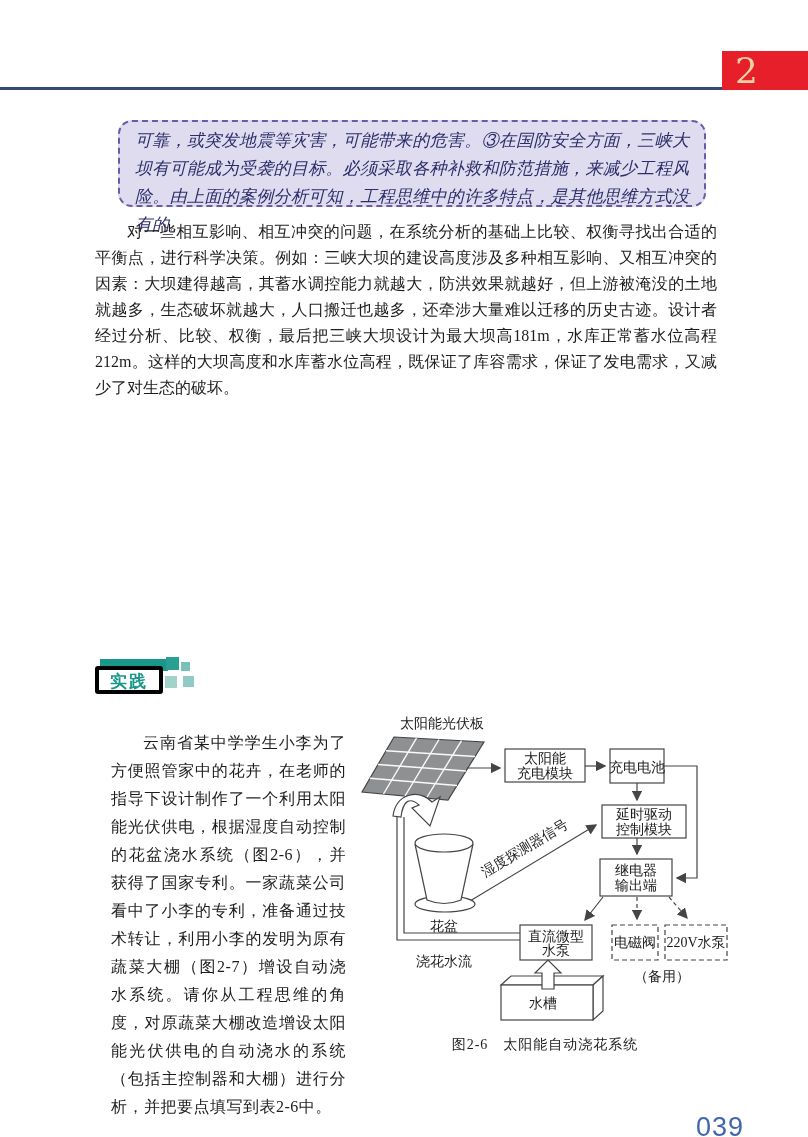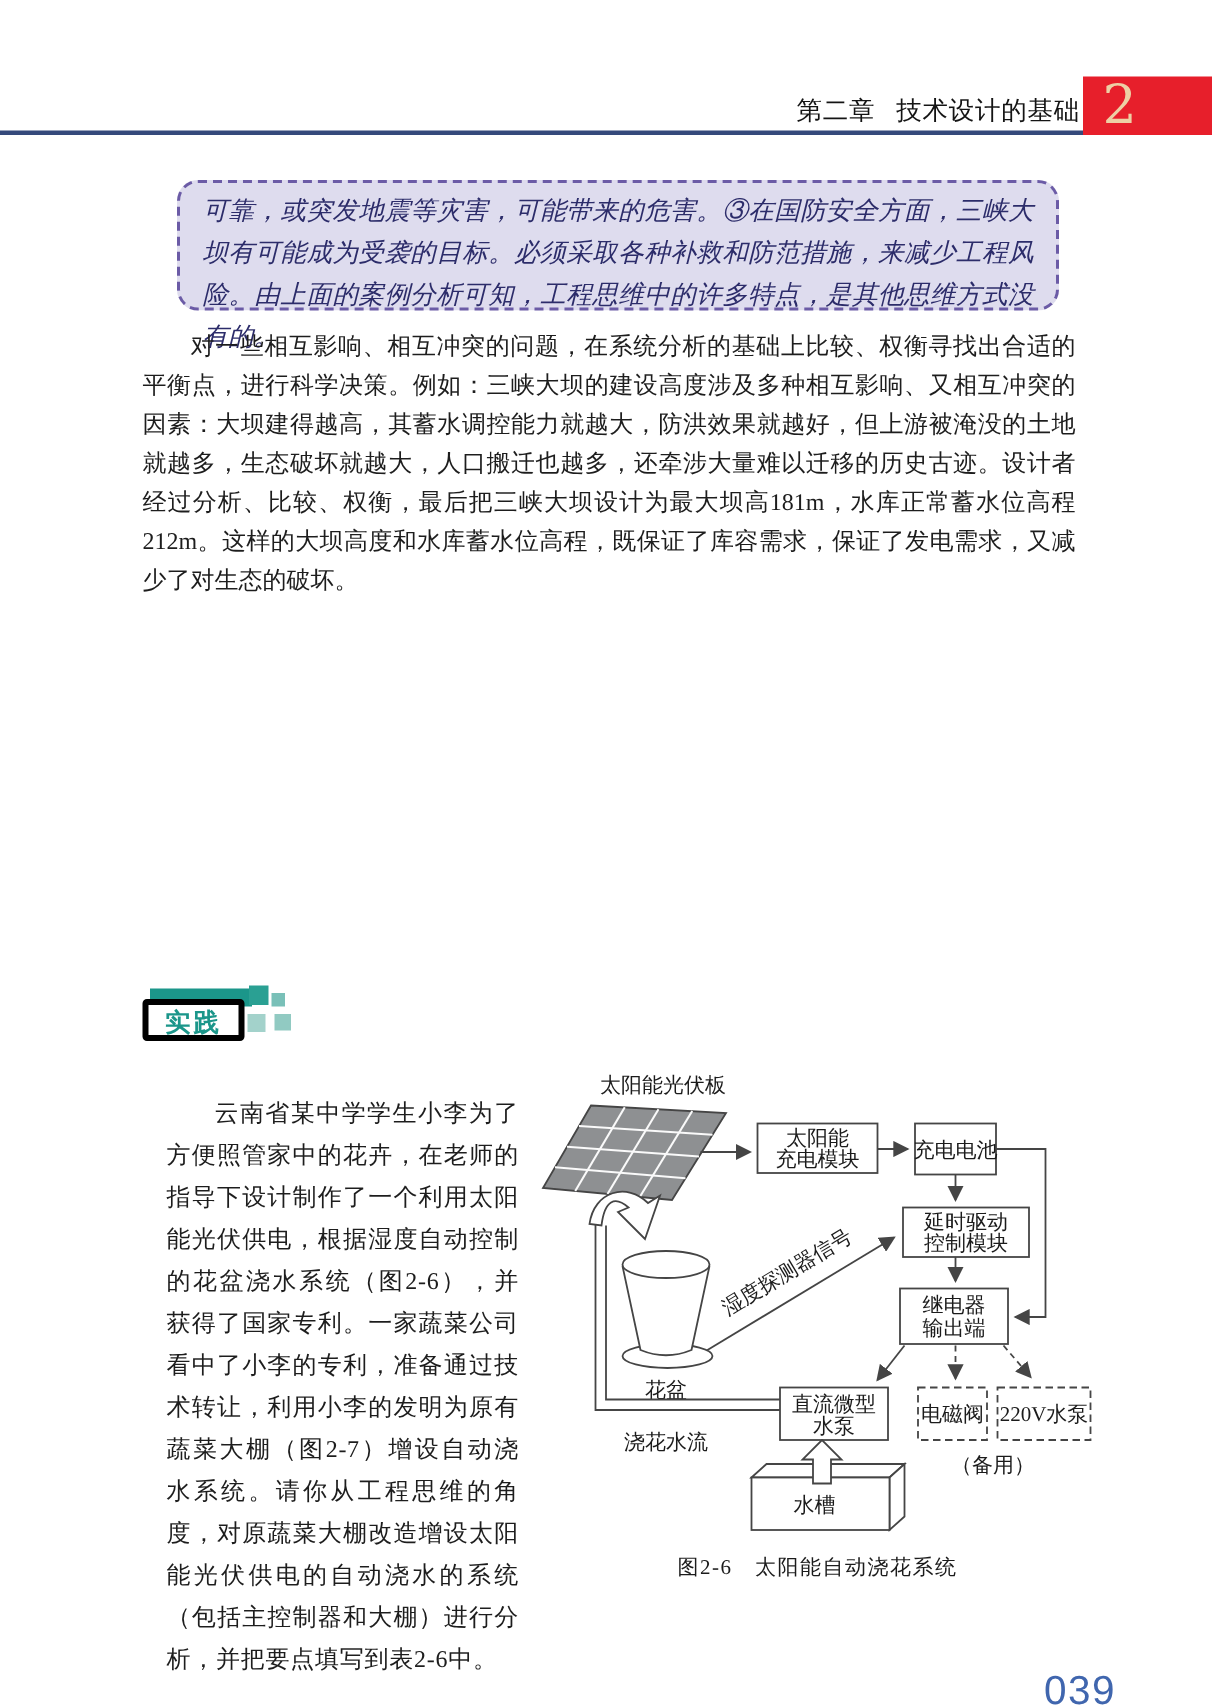--- a/index.html
+++ b/index.html
@@ -55,21 +55,20 @@
   .cap{font-size:15.5px;letter-spacing:1px;}
 
   .page-number{position:absolute;left:696px;top:1112px;font-family:"Liberation Sans",sans-serif;
     font-size:27px;color:#4066ae;letter-spacing:1px;}
 </style>
 </head>
 <body>
 
 <div class="page">
 
-  <div class="chapter-title"><span>第二章</span><span class="gap"></span><span>技术设计的基础</span></div>
   <div class="chapter-rule"></div>
   <div class="chapter-num">2</div>
 
   <div class="callout">
     <p>可靠，或突发地震等灾害，可能带来的危害。③在国防安全方面，三峡大坝有可能成为受袭的目标。必须采取各种补救和防范措施，来减少工程风险。由上面的案例分析可知，工程思维中的许多特点，是其他思维方式没有的。</p>
   </div>
 
   <div class="body-text">
     <p>对一些相互影响、相互冲突的问题，在系统分析的基础上比较、权衡寻找出合适的平衡点，进行科学决策。例如：三峡大坝的建设高度涉及多种相互影响、又相互冲突的因素：大坝建得越高，其蓄水调控能力就越大，防洪效果就越好，但上游被淹没的土地就越多，生态破坏就越大，人口搬迁也越多，还牵涉大量难以迁移的历史古迹。设计者经过分析、比较、权衡，最后把三峡大坝设计为最大坝高181m，水库正常蓄水位高程 212m。这样的大坝高度和水库蓄水位高程，既保证了库容需求，保证了发电需求，又减少了对生态的破坏。</p>
   </div>

